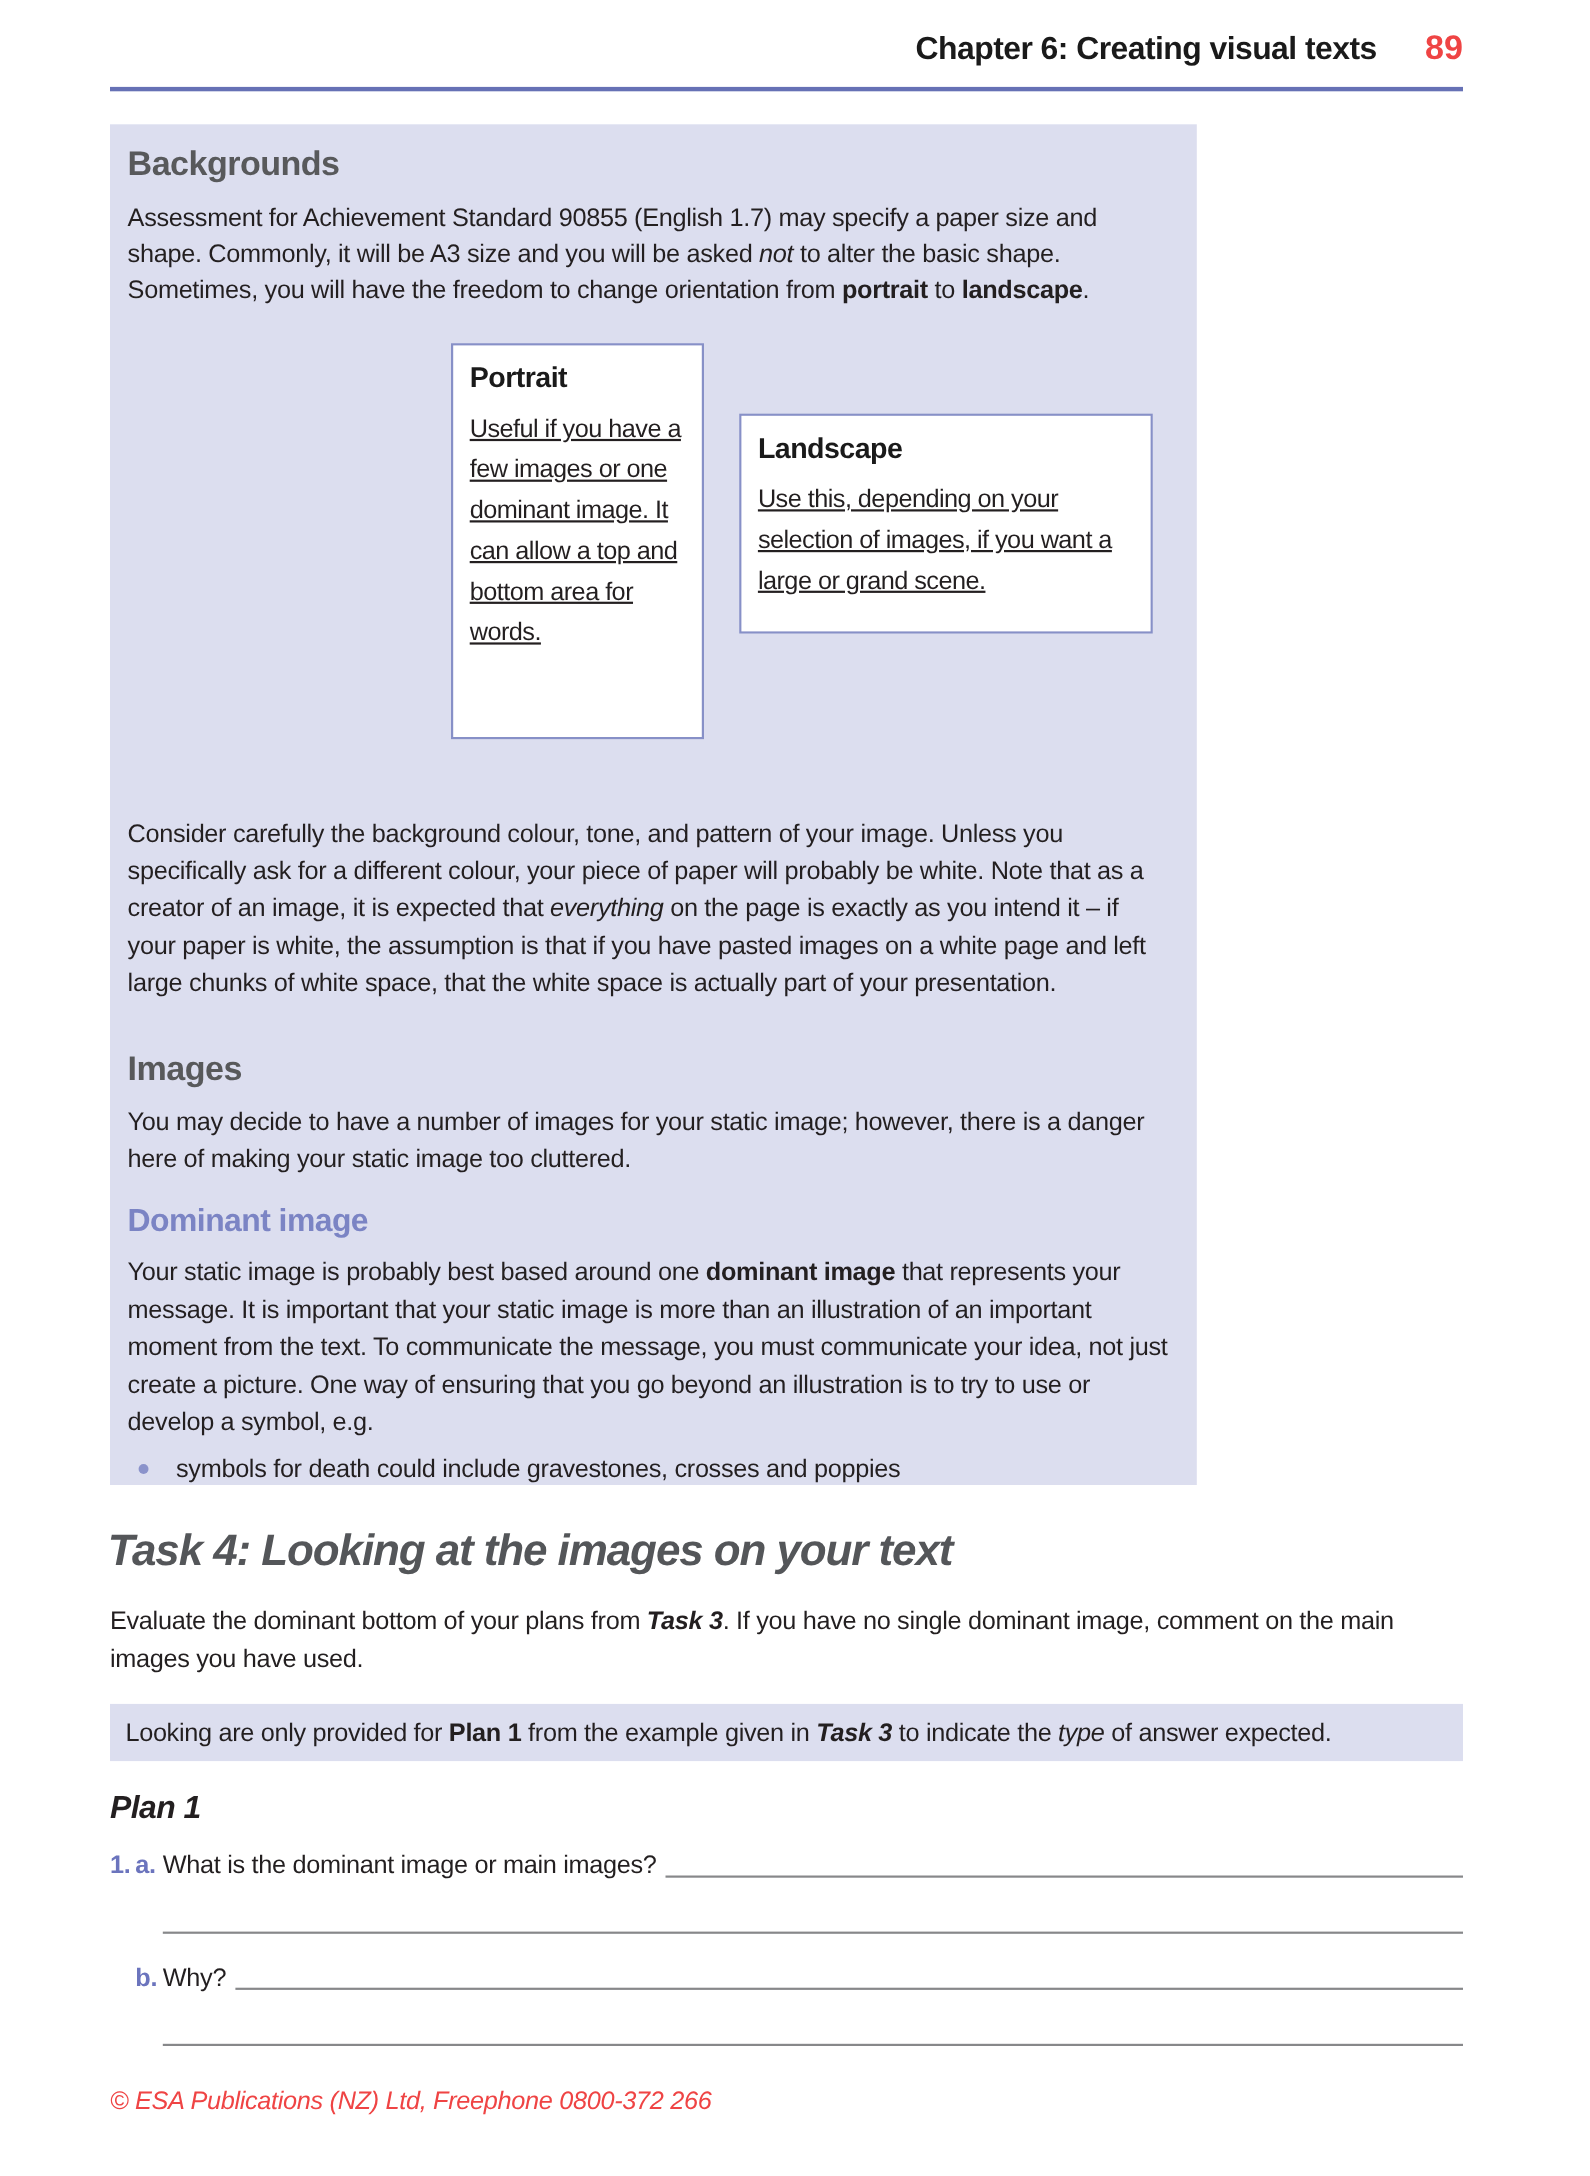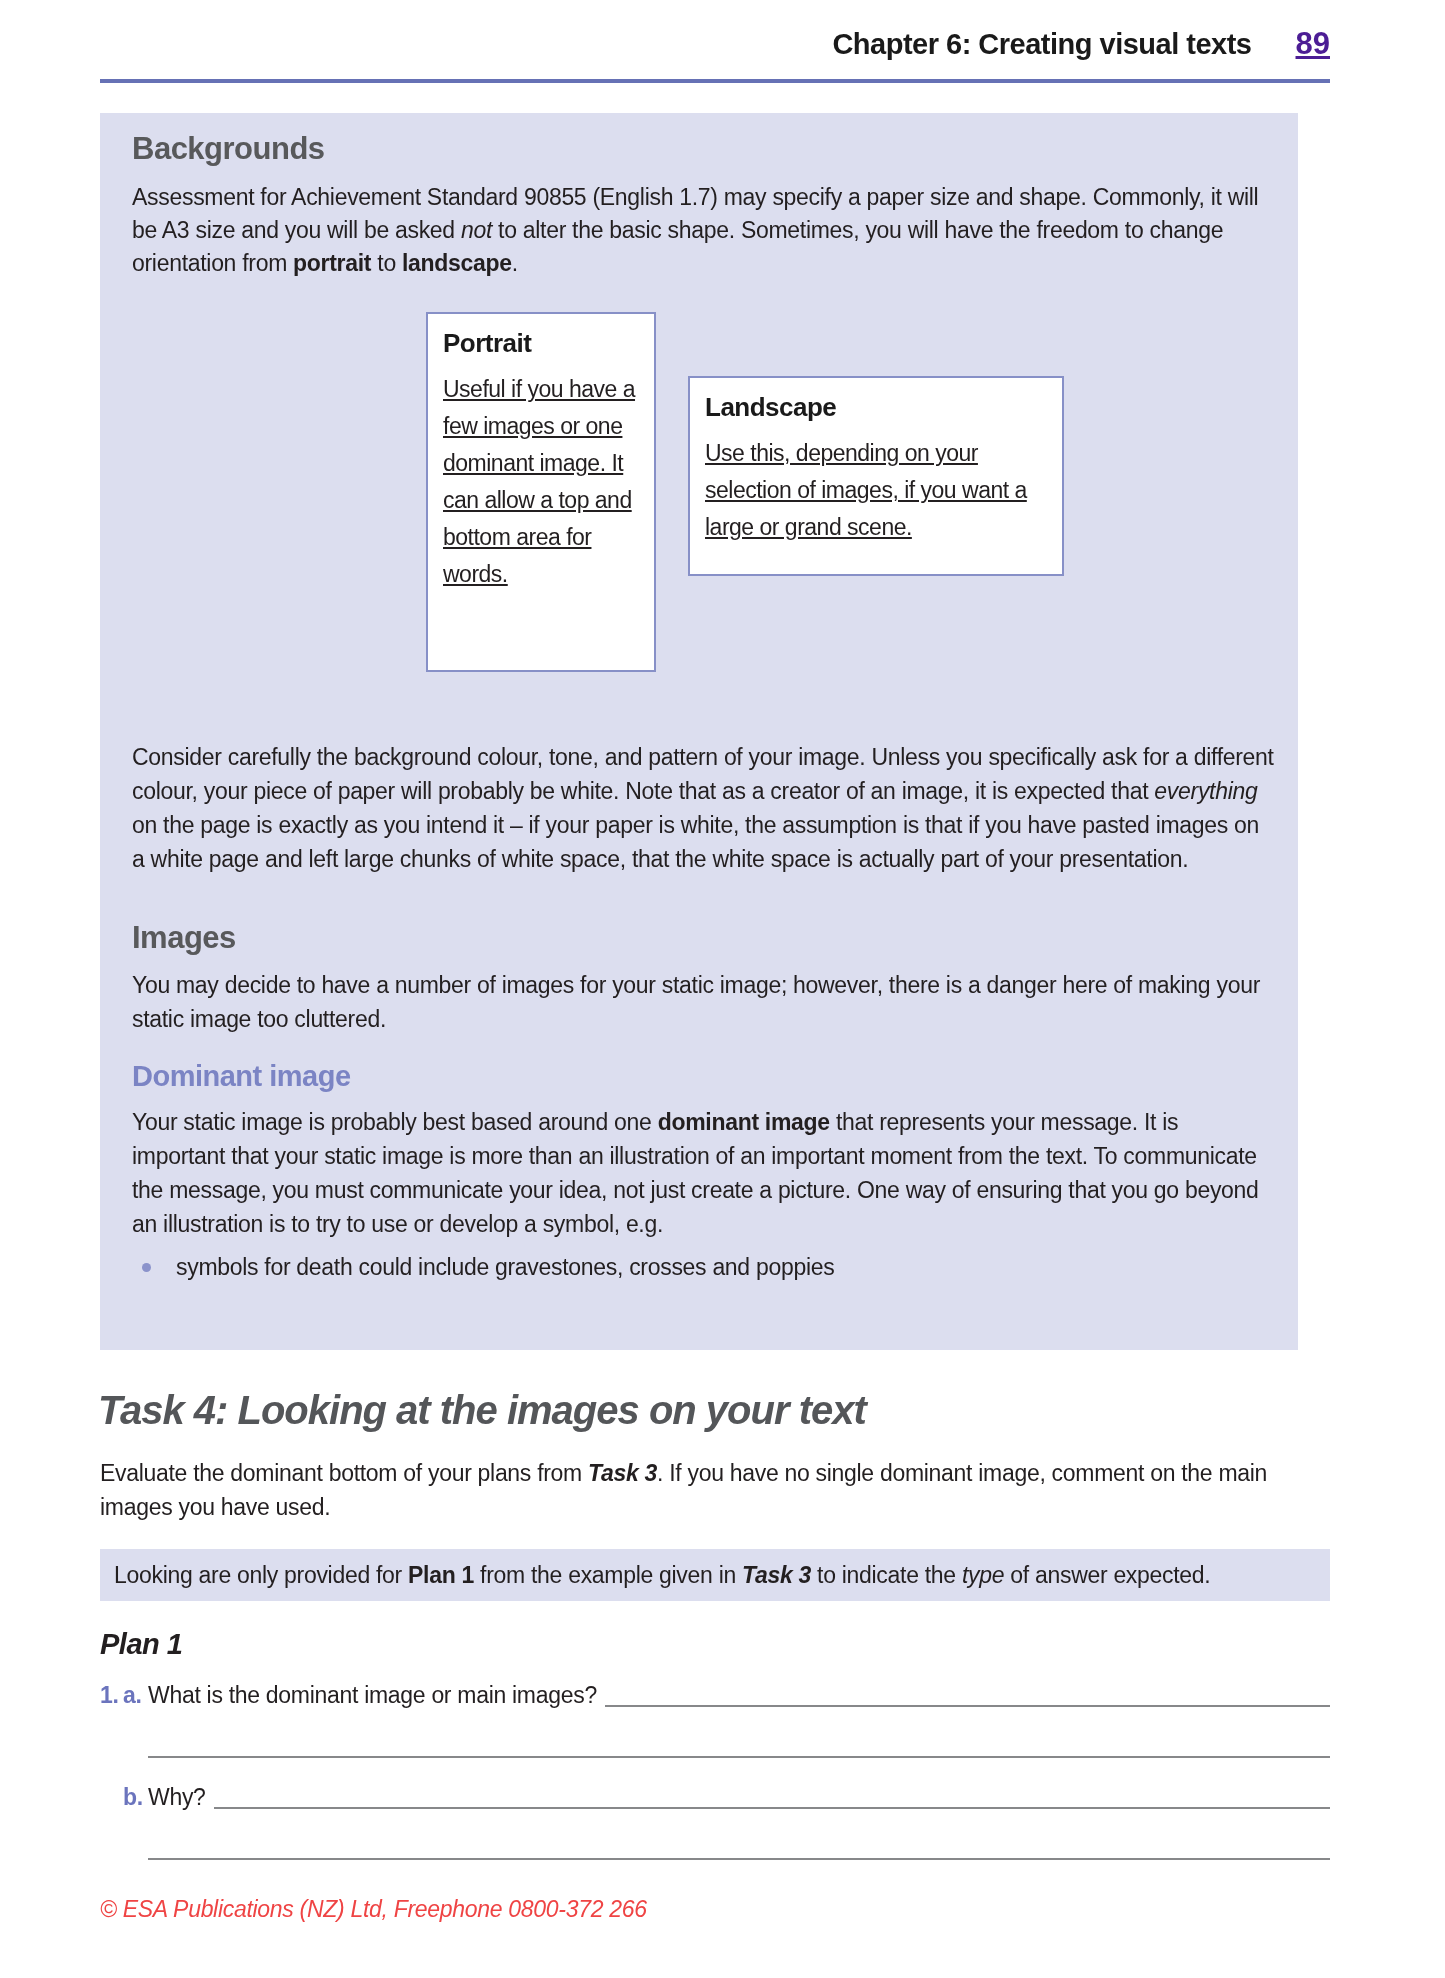--- a/index.html
+++ b/index.html
@@ -3,26 +3,26 @@
 <meta charset="utf-8">
 <style>
   html,body{margin:0;padding:0;background:#ffffff;}
   .page{
     position:relative;width:1445px;height:1978px;background:#ffffff;overflow:hidden;
     font-family:"Liberation Sans","DejaVu Sans",sans-serif;color:#231f20;
   }
   
   .header-row{position:absolute;top:26px;right:115px;display:flex;align-items:baseline;gap:44px;}
   .chapter-title{font-weight:bold;font-size:29px;letter-spacing:-0.5px;color:#1a1a1a;}
-  .page-number{font-weight:bold;font-size:31px;color:#4c1d95;text-decoration:underline;}
+  .page-number{font-weight:bold;font-size:31px;color:#ef4444;}
   .header-rule{position:absolute;top:79px;left:100px;width:1230px;height:4px;background:#6671b5;}
 
   
-  .bg-panel{position:absolute;top:113px;left:100px;width:1198px;height:1237px;background:#dcdeef;
-    box-sizing:border-box;padding:16px 22px 0 32px;overflow:hidden;}
+  .bg-panel{position:absolute;top:113px;left:100px;width:988px;height:1237px;background:#dcdeef;
+    box-sizing:border-box;padding:16px 22px 0 16px;overflow:hidden;}
   .section-title{font-size:31px;font-weight:bold;color:#58595b;letter-spacing:-0.5px;margin:2px 0 14px 0;}
   .body-text{font-size:23px;line-height:33px;letter-spacing:-0.3px;margin:0;color:#231f20;}
   .body-text.loose{line-height:34px;}
   .bold{font-weight:bold;}
   .ital{font-style:italic;}
   .bold-ital{font-weight:bold;font-style:italic;}
 
   
   .boxes-area{position:relative;height:424px;margin-top:24px;}
   .card{position:absolute;background:#ffffff;border:2px solid #8790c7;box-sizing:border-box;padding:14px 15px;}

